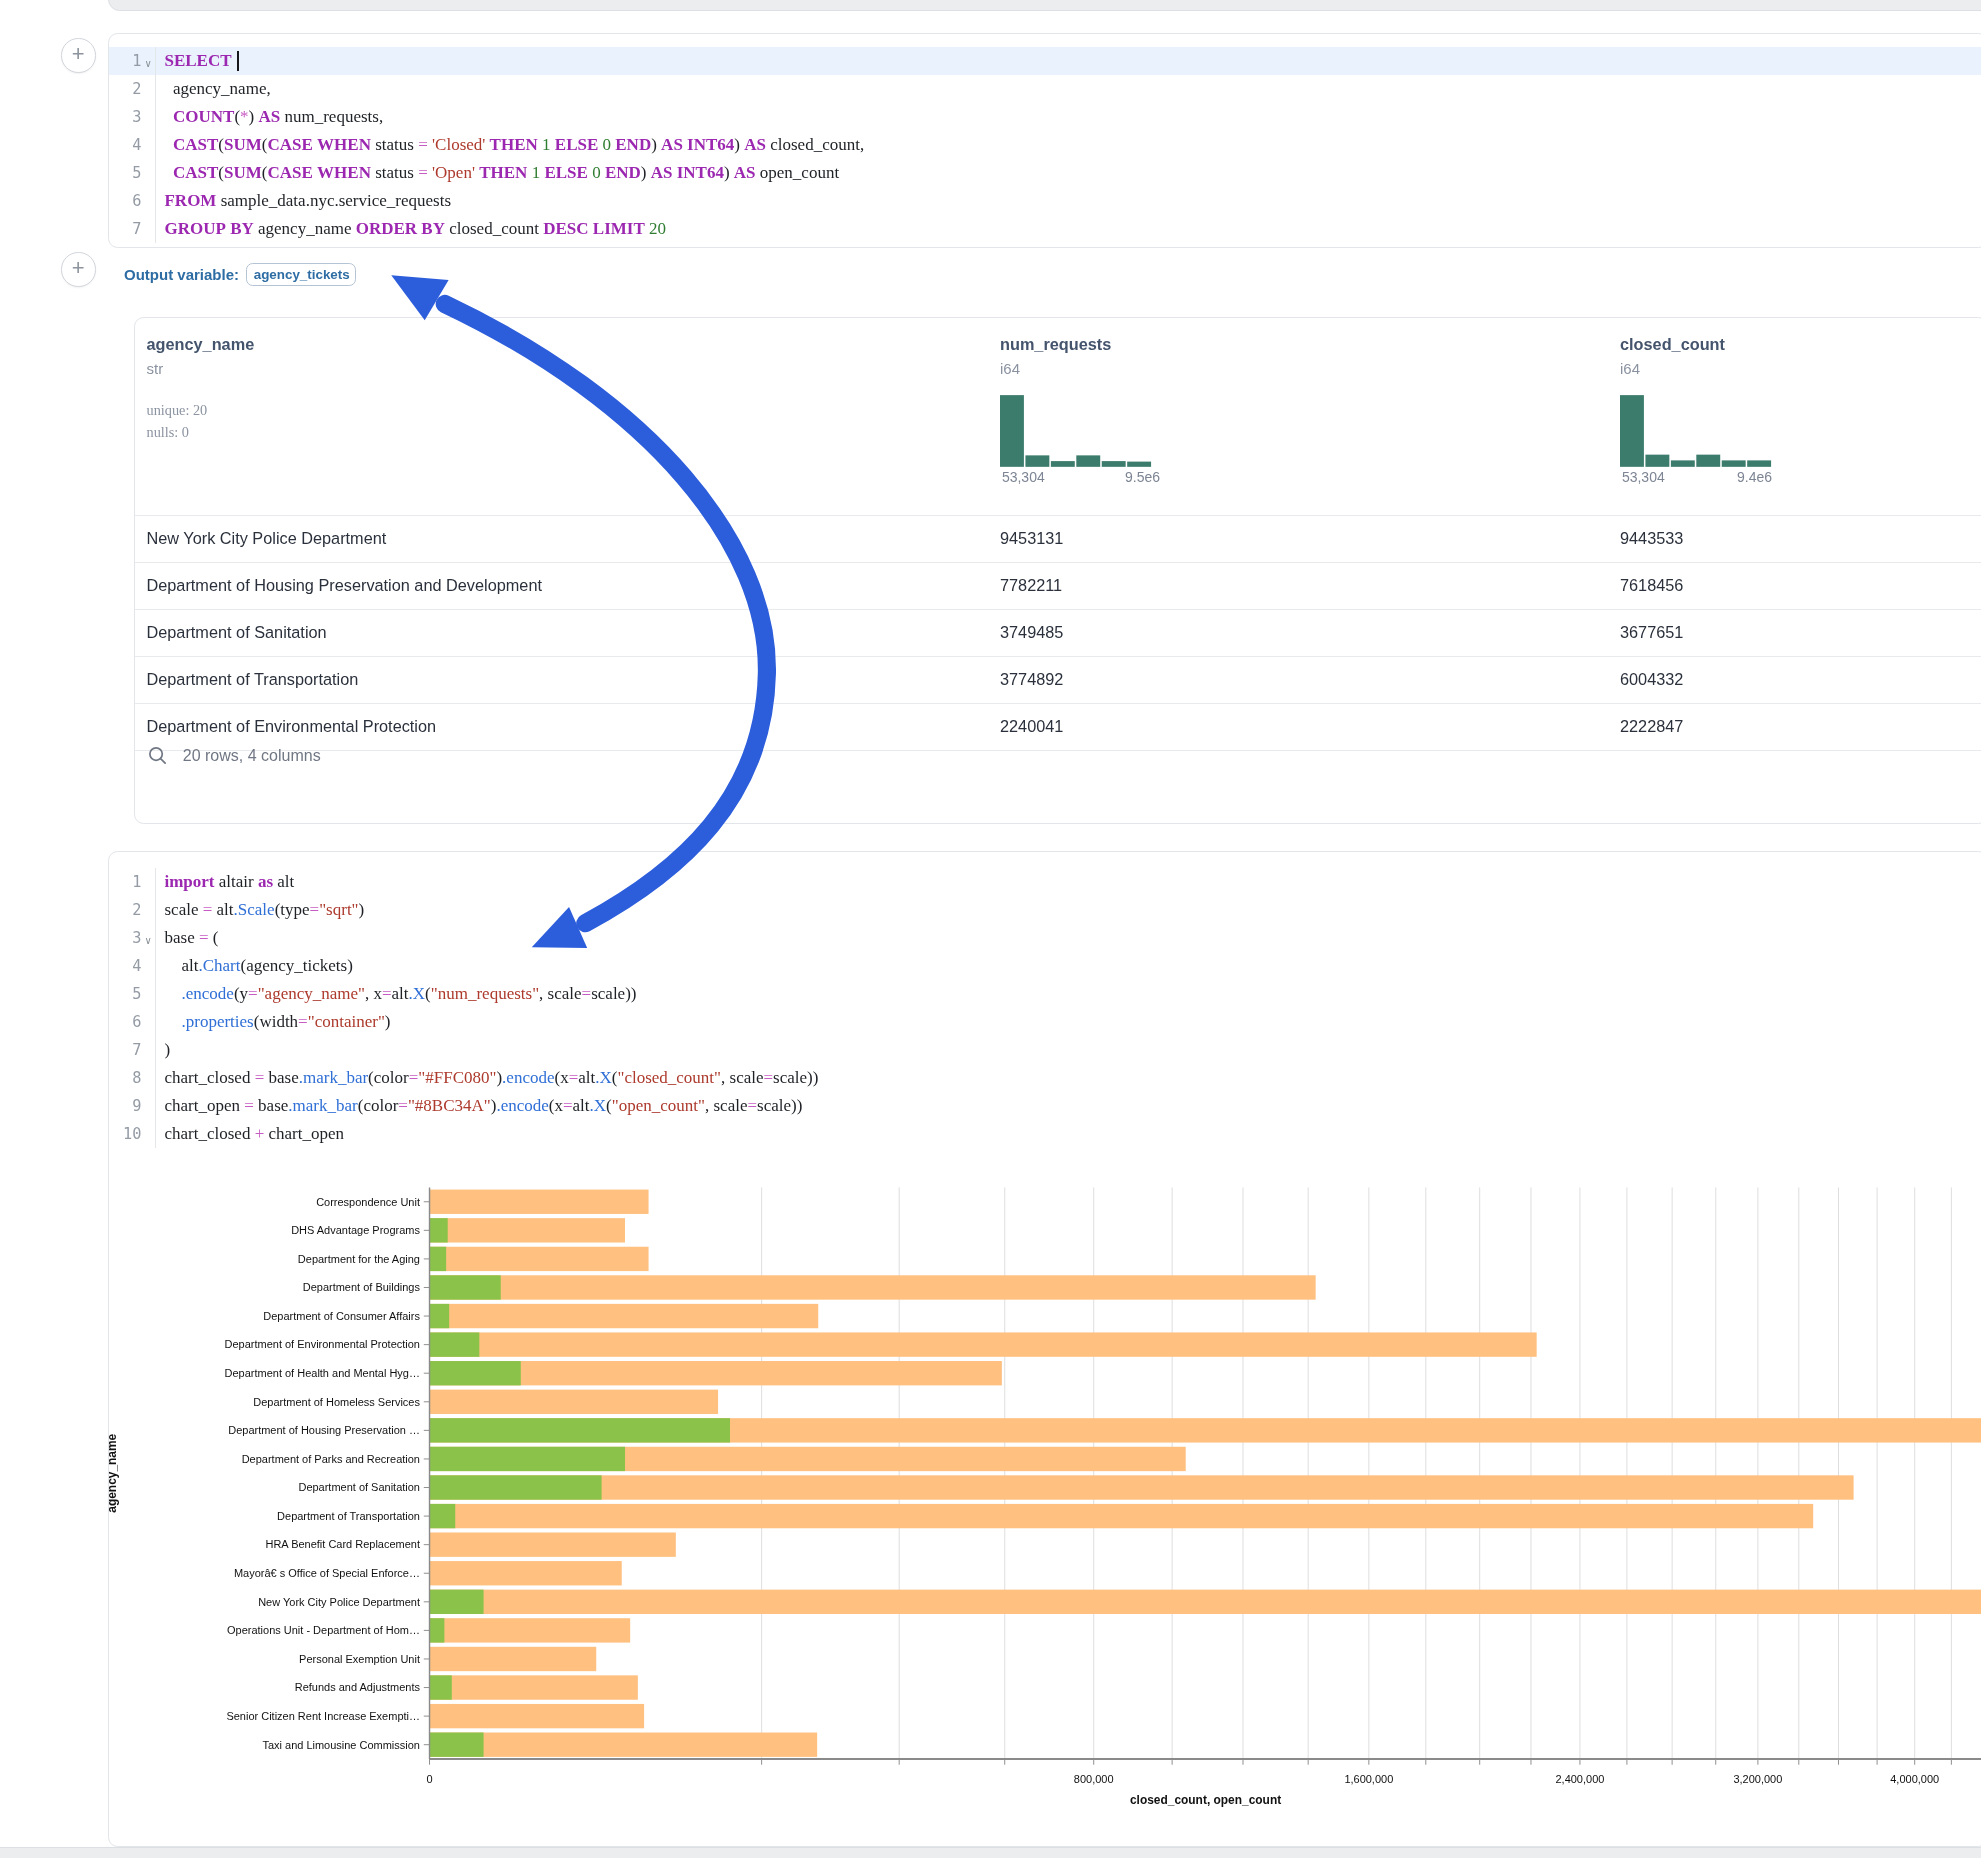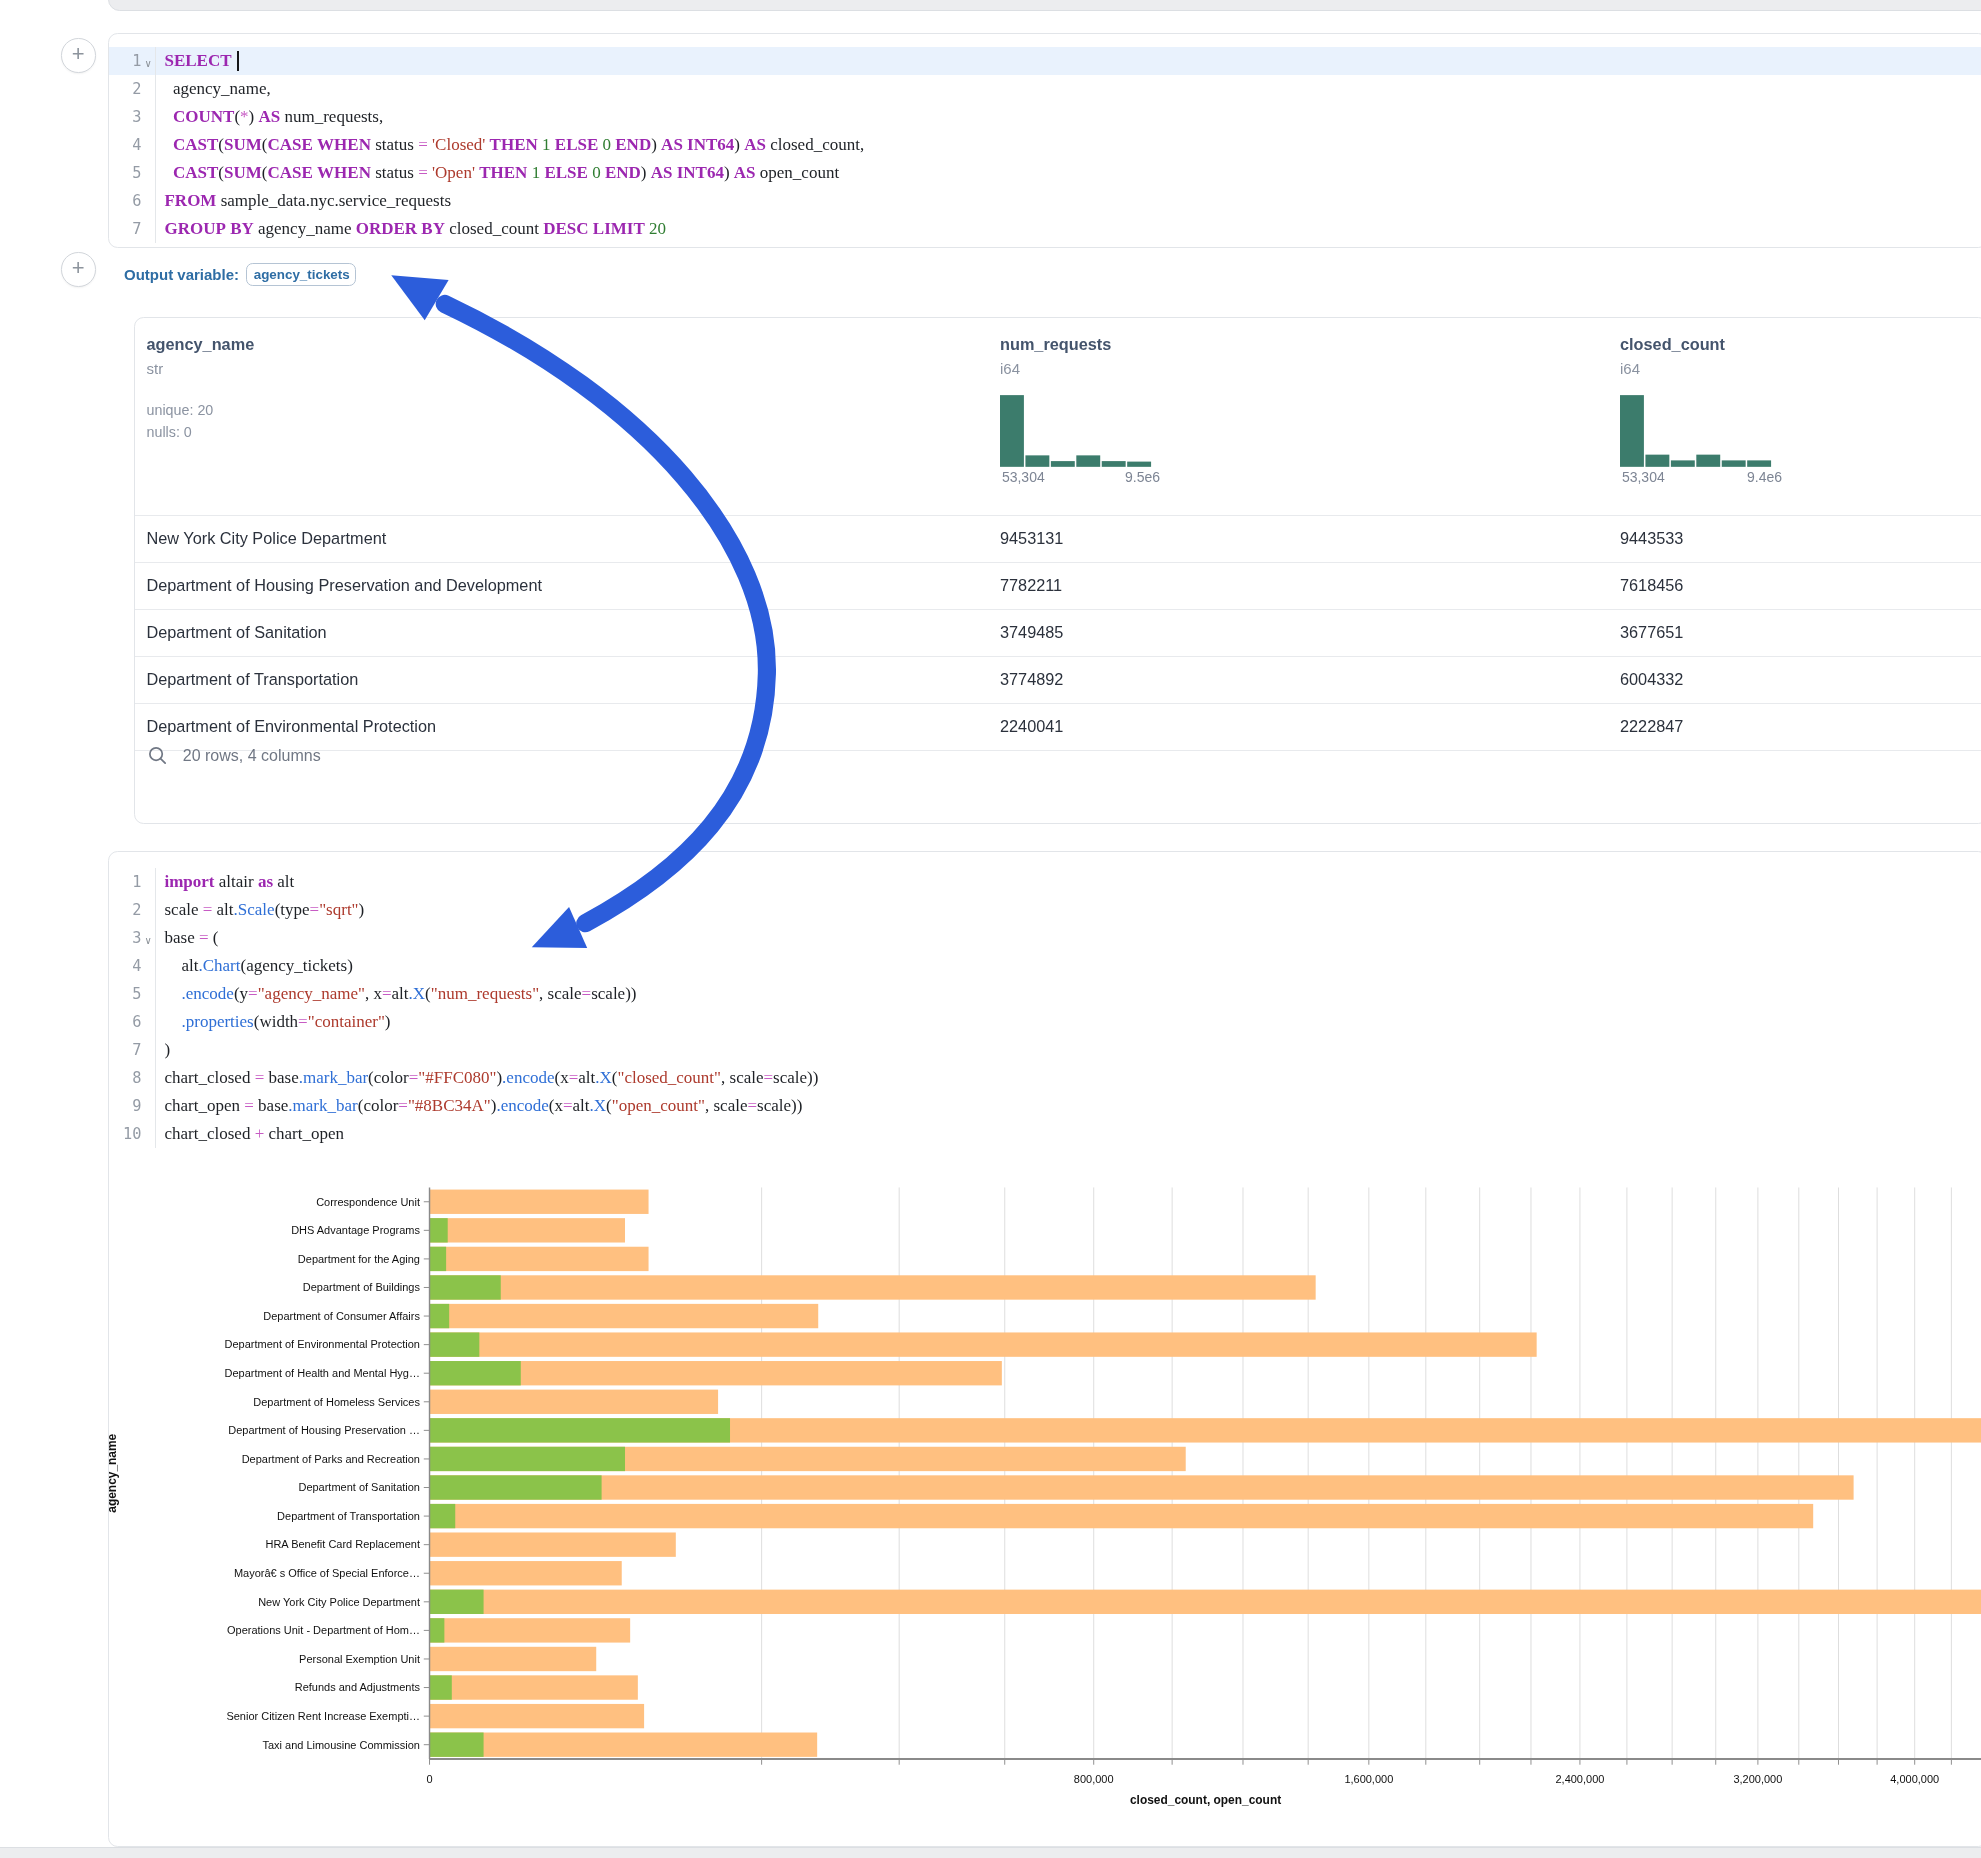--- a/index.html
+++ b/index.html
@@ -39,21 +39,21 @@
   
   #output-var-row{left:124px;top:260px;height:29px;display:flex;align-items:center;gap:7px;}
   #output-var-label{color:#2e6da4;font-weight:bold;font-size:15px;}
   #output-var-pill{border:1.4px solid #b5c4d4;border-radius:6.7px;background:#fff;color:#2e6da4;
      font-weight:bold;font-size:13.4px;padding:2.9px 0 2.9px 6.7px;width:101px;overflow:hidden;white-space:nowrap;}
 
   
   #table-card{left:134px;top:317px;right:-5.7px;height:505px;}
   .col-head{font-weight:bold;font-size:16.3px;color:#44546c;}
   .col-type{font-size:15px;color:#8b93a1;}
-  .col-meta{font-size:14.3px;color:#8b93a1;line-height:22px;}
+  .col-meta{font-size:14.3px;color:#8b93a1;line-height:22px;font-family:Liberation Serif, serif;}
   .hist-label{font-size:14px;color:#7d8594;}
   #table-rows{position:absolute;left:0px;top:197px;right:0;}
   .trow{height:46px;border-bottom:1px solid #e8eaed;position:relative;font-size:16.3px;color:#2b313c;}
   .trow .c0{position:absolute;left:11.5px;top:13.4px;}
   .trow .c1{position:absolute;left:865px;top:13.4px;}
   .trow .c2{position:absolute;left:1485px;top:13.4px;}
   #table-rows{border-top:1px solid #e8eaed;}
   #table-footer{position:absolute;left:11.5px;top:427px;display:flex;align-items:center;gap:15.3px;
       color:#707784;font-size:16px;}
 
@@ -125,21 +125,21 @@
     <svg class="histogram" width="153" height="73" style="margin-top:17px;display:block;" viewBox="0 0 160 76">
         <rect x="0" y="1" width="25" height="75" fill="#3c7c6c"></rect>
         <rect x="26.6" y="63.25" width="25" height="12.750000000000002" fill="#3c7c6c"></rect>
         <rect x="53.2" y="69.25" width="25" height="6.75" fill="#3c7c6c"></rect>
         <rect x="79.80000000000001" y="63.25" width="25" height="12.750000000000002" fill="#3c7c6c"></rect>
         <rect x="106.4" y="69.25" width="25" height="6.75" fill="#3c7c6c"></rect>
         <rect x="133" y="69.25" width="25" height="6.75" fill="#3c7c6c"></rect>
       </svg>
     <div style="position:relative;width:201px;height:19px;margin-top:1.9px;">
       <span class="hist-label" style="position:absolute;left:1.9px;">53,304</span>
-      <span class="hist-label" style="position:absolute;left:127px;">9.4e6</span>
+      <span class="hist-label" style="position:absolute;left:117px;">9.4e6</span>
     </div>
   </div>
 
   <div id="table-rows">
       <div class="trow">
         <div class="c0">New York City Police Department</div>
         <div class="c1">9453131</div>
         <div class="c2">9443533</div>
       </div>
       <div class="trow">

